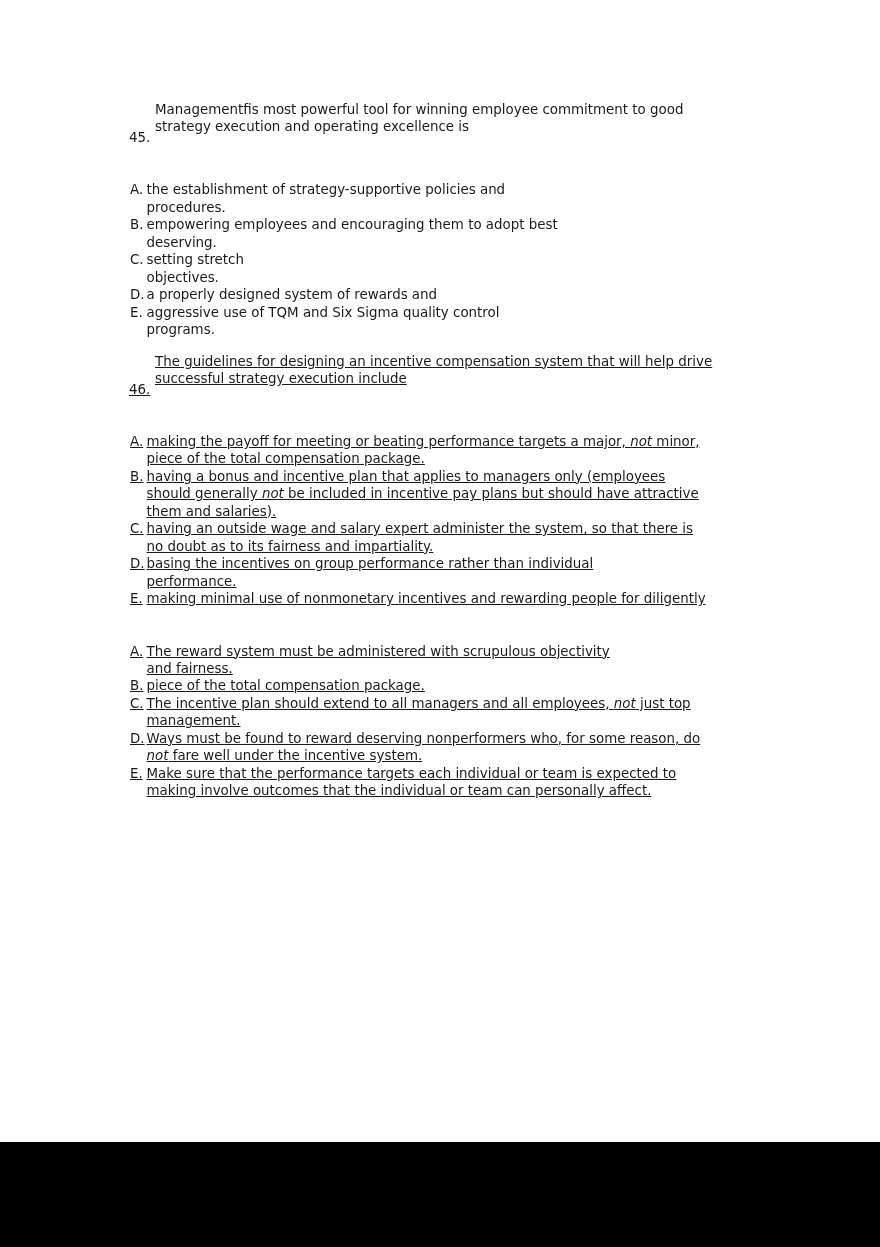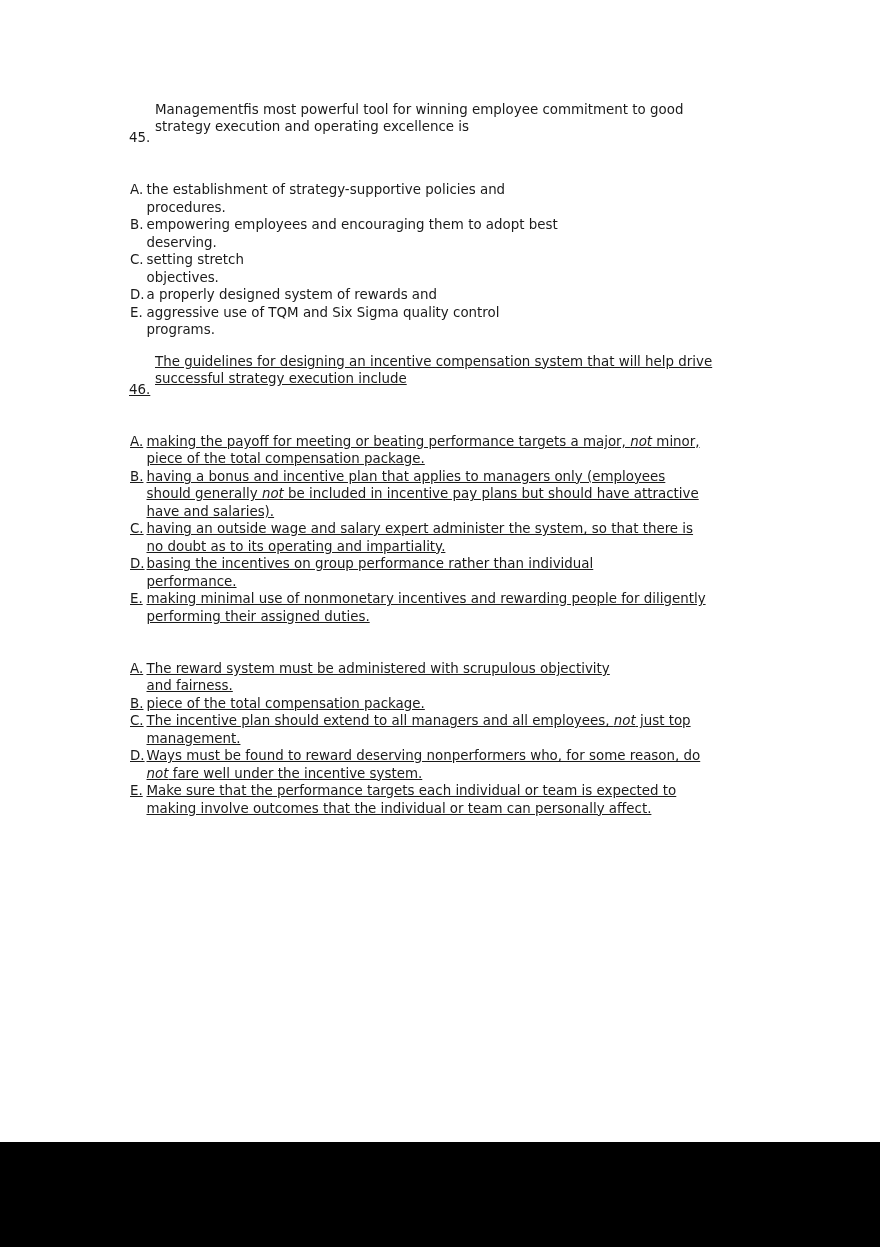--- a/index.html
+++ b/index.html
@@ -138,42 +138,41 @@
             <div class="opt-body">
               <div class="line">making the payoff for meeting or beating performance targets a major, <em class="it">not</em> minor,</div>
               <div class="line">piece of the total compensation package.</div>
             </div>
           </div>
           <div class="opt-row">
             <div class="opt-letter">B.</div>
             <div class="opt-body">
               <div class="line">having a bonus and incentive plan that applies to managers only (employees</div>
               <div class="line">should generally <em class="it">not</em> be included in incentive pay plans but should have attractive</div>
-              <div class="line">have and salaries).</div>
+              <div class="line">them and salaries).</div>
             </div>
           </div>
           <div class="opt-row">
             <div class="opt-letter">C.</div>
             <div class="opt-body">
               <div class="line">having an outside wage and salary expert administer the system, so that there is</div>
-              <div class="line">no doubt as to its operating and impartiality.</div>
+              <div class="line">no doubt as to its fairness and impartiality.</div>
             </div>
           </div>
           <div class="opt-row">
             <div class="opt-letter">D.</div>
             <div class="opt-body">
               <div class="line">basing the incentives on group performance rather than individual</div>
               <div class="line">performance.</div>
             </div>
           </div>
           <div class="opt-row">
             <div class="opt-letter">E.</div>
             <div class="opt-body">
               <div class="line">making minimal use of nonmonetary incentives and rewarding people for diligently</div>
-              <div class="line">performing their assigned duties.</div>
             </div>
           </div>
         </div>
       </section>
       <section class="question-block">
         <div class="options">
           <div class="opt-row">
             <div class="opt-letter">A.</div>
             <div class="opt-body">
               <div class="line">The reward system must be administered with scrupulous objectivity</div>

